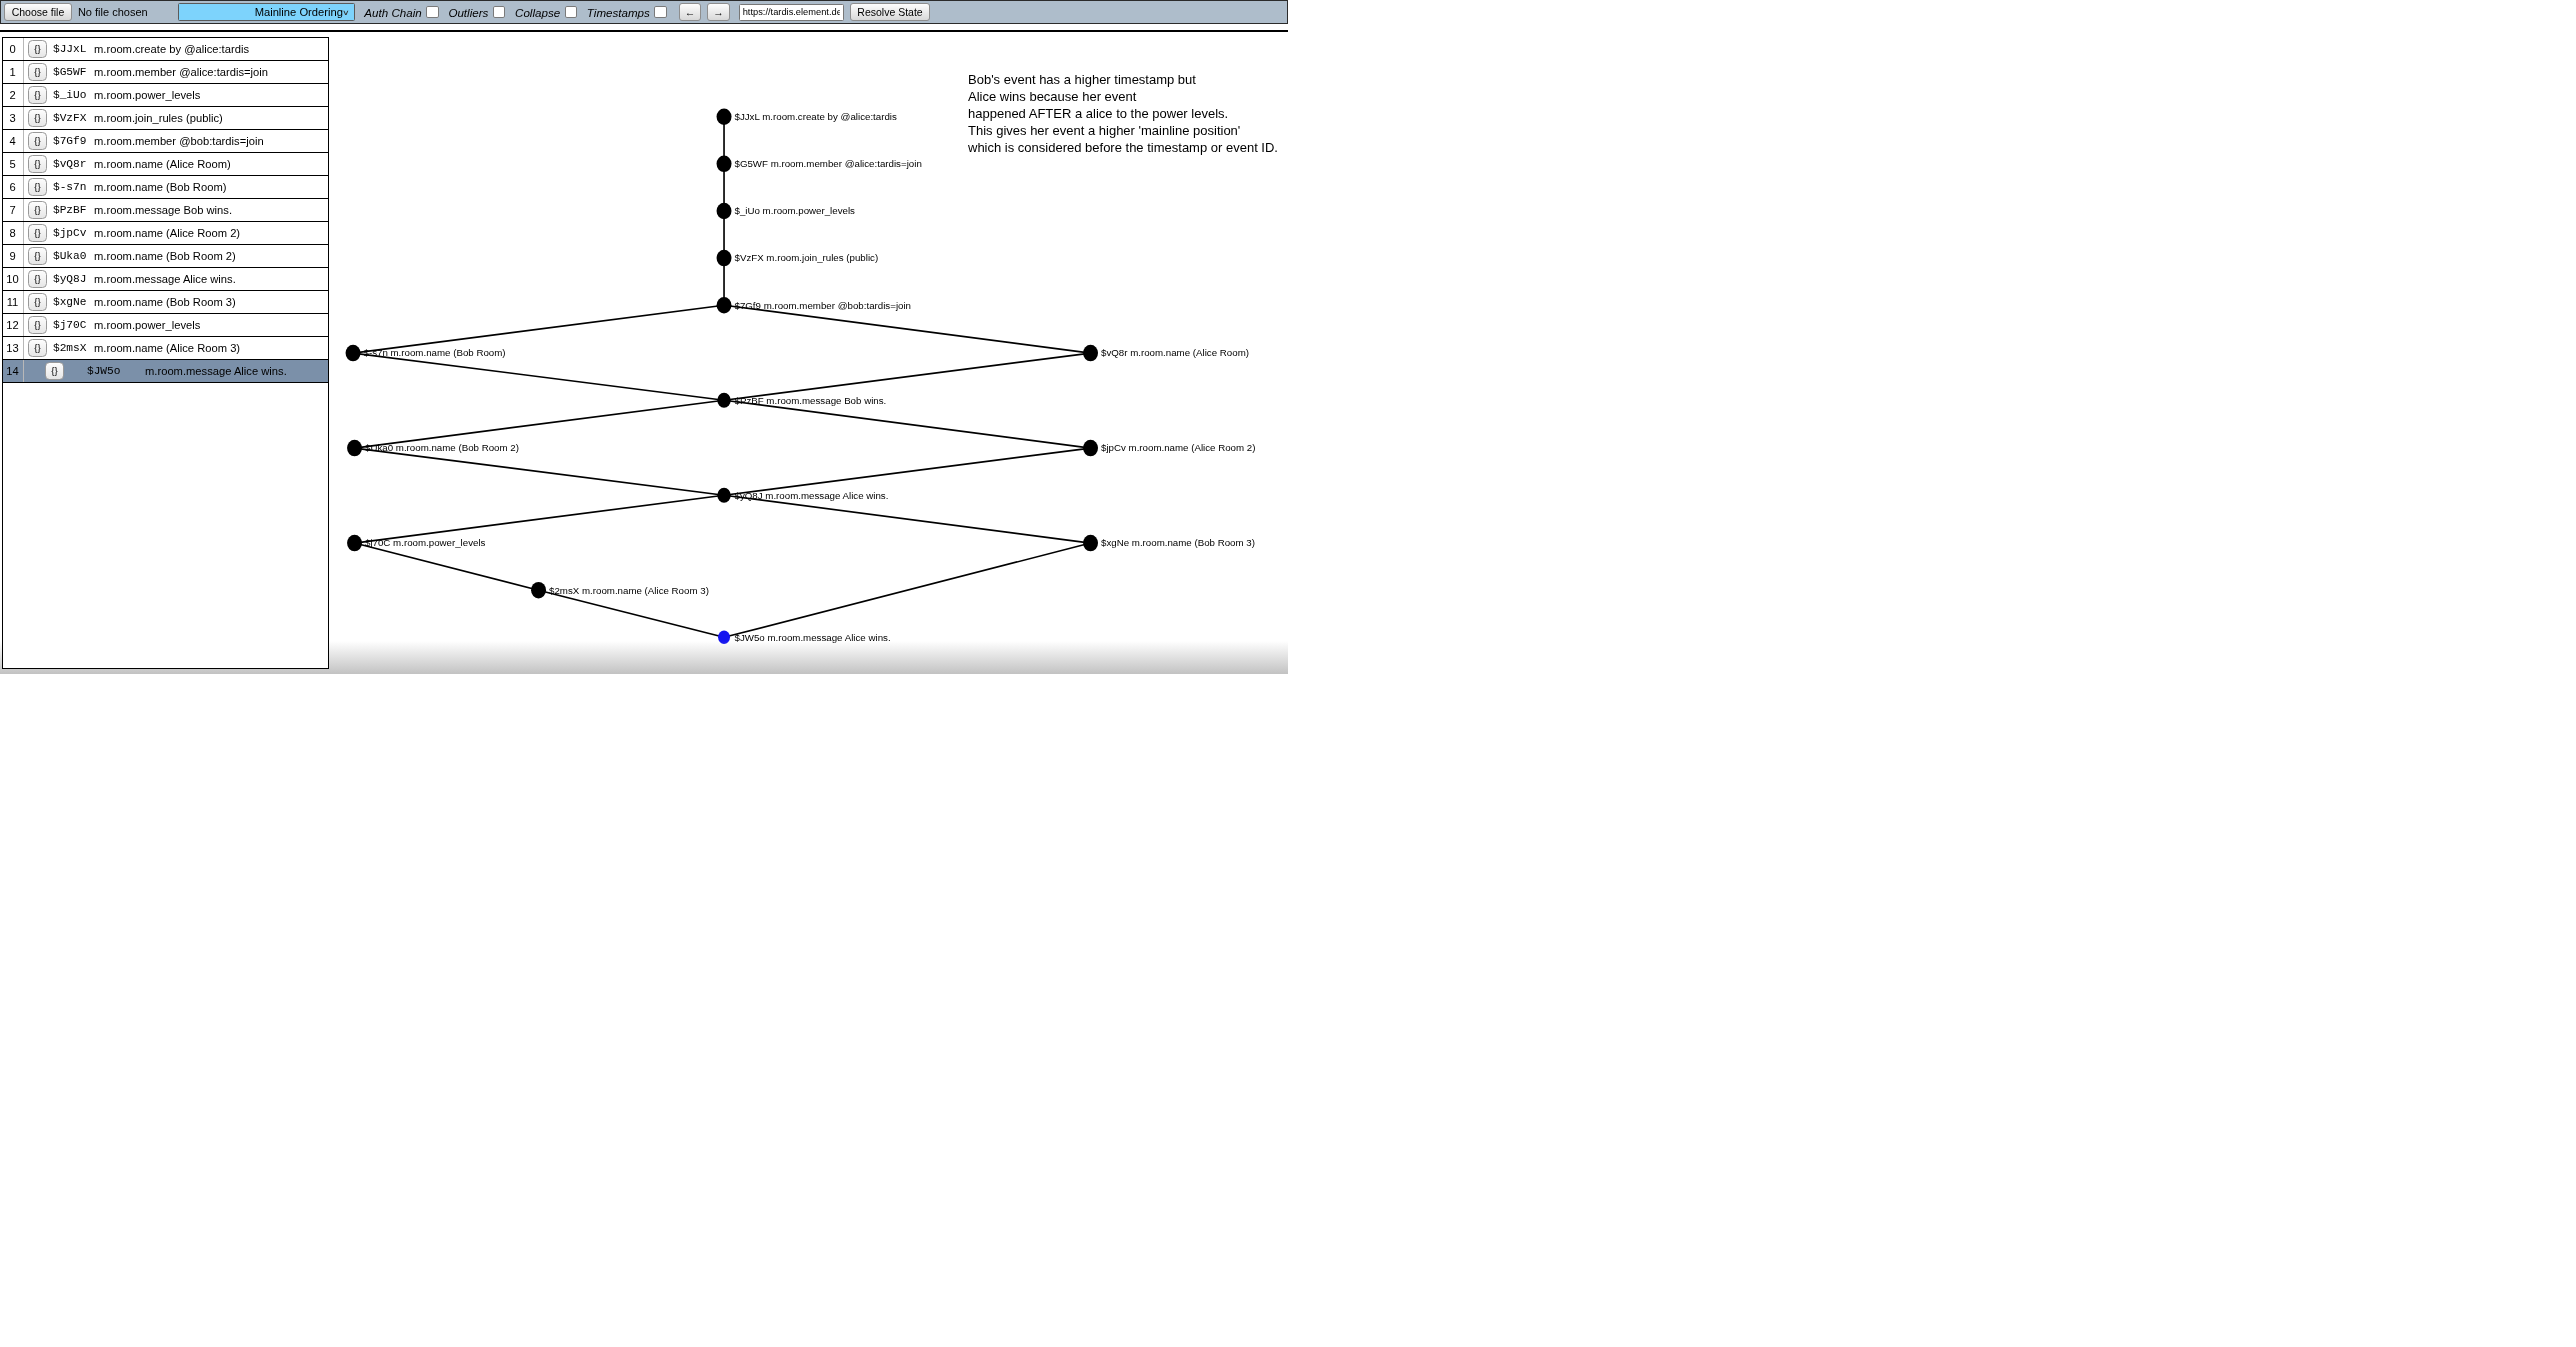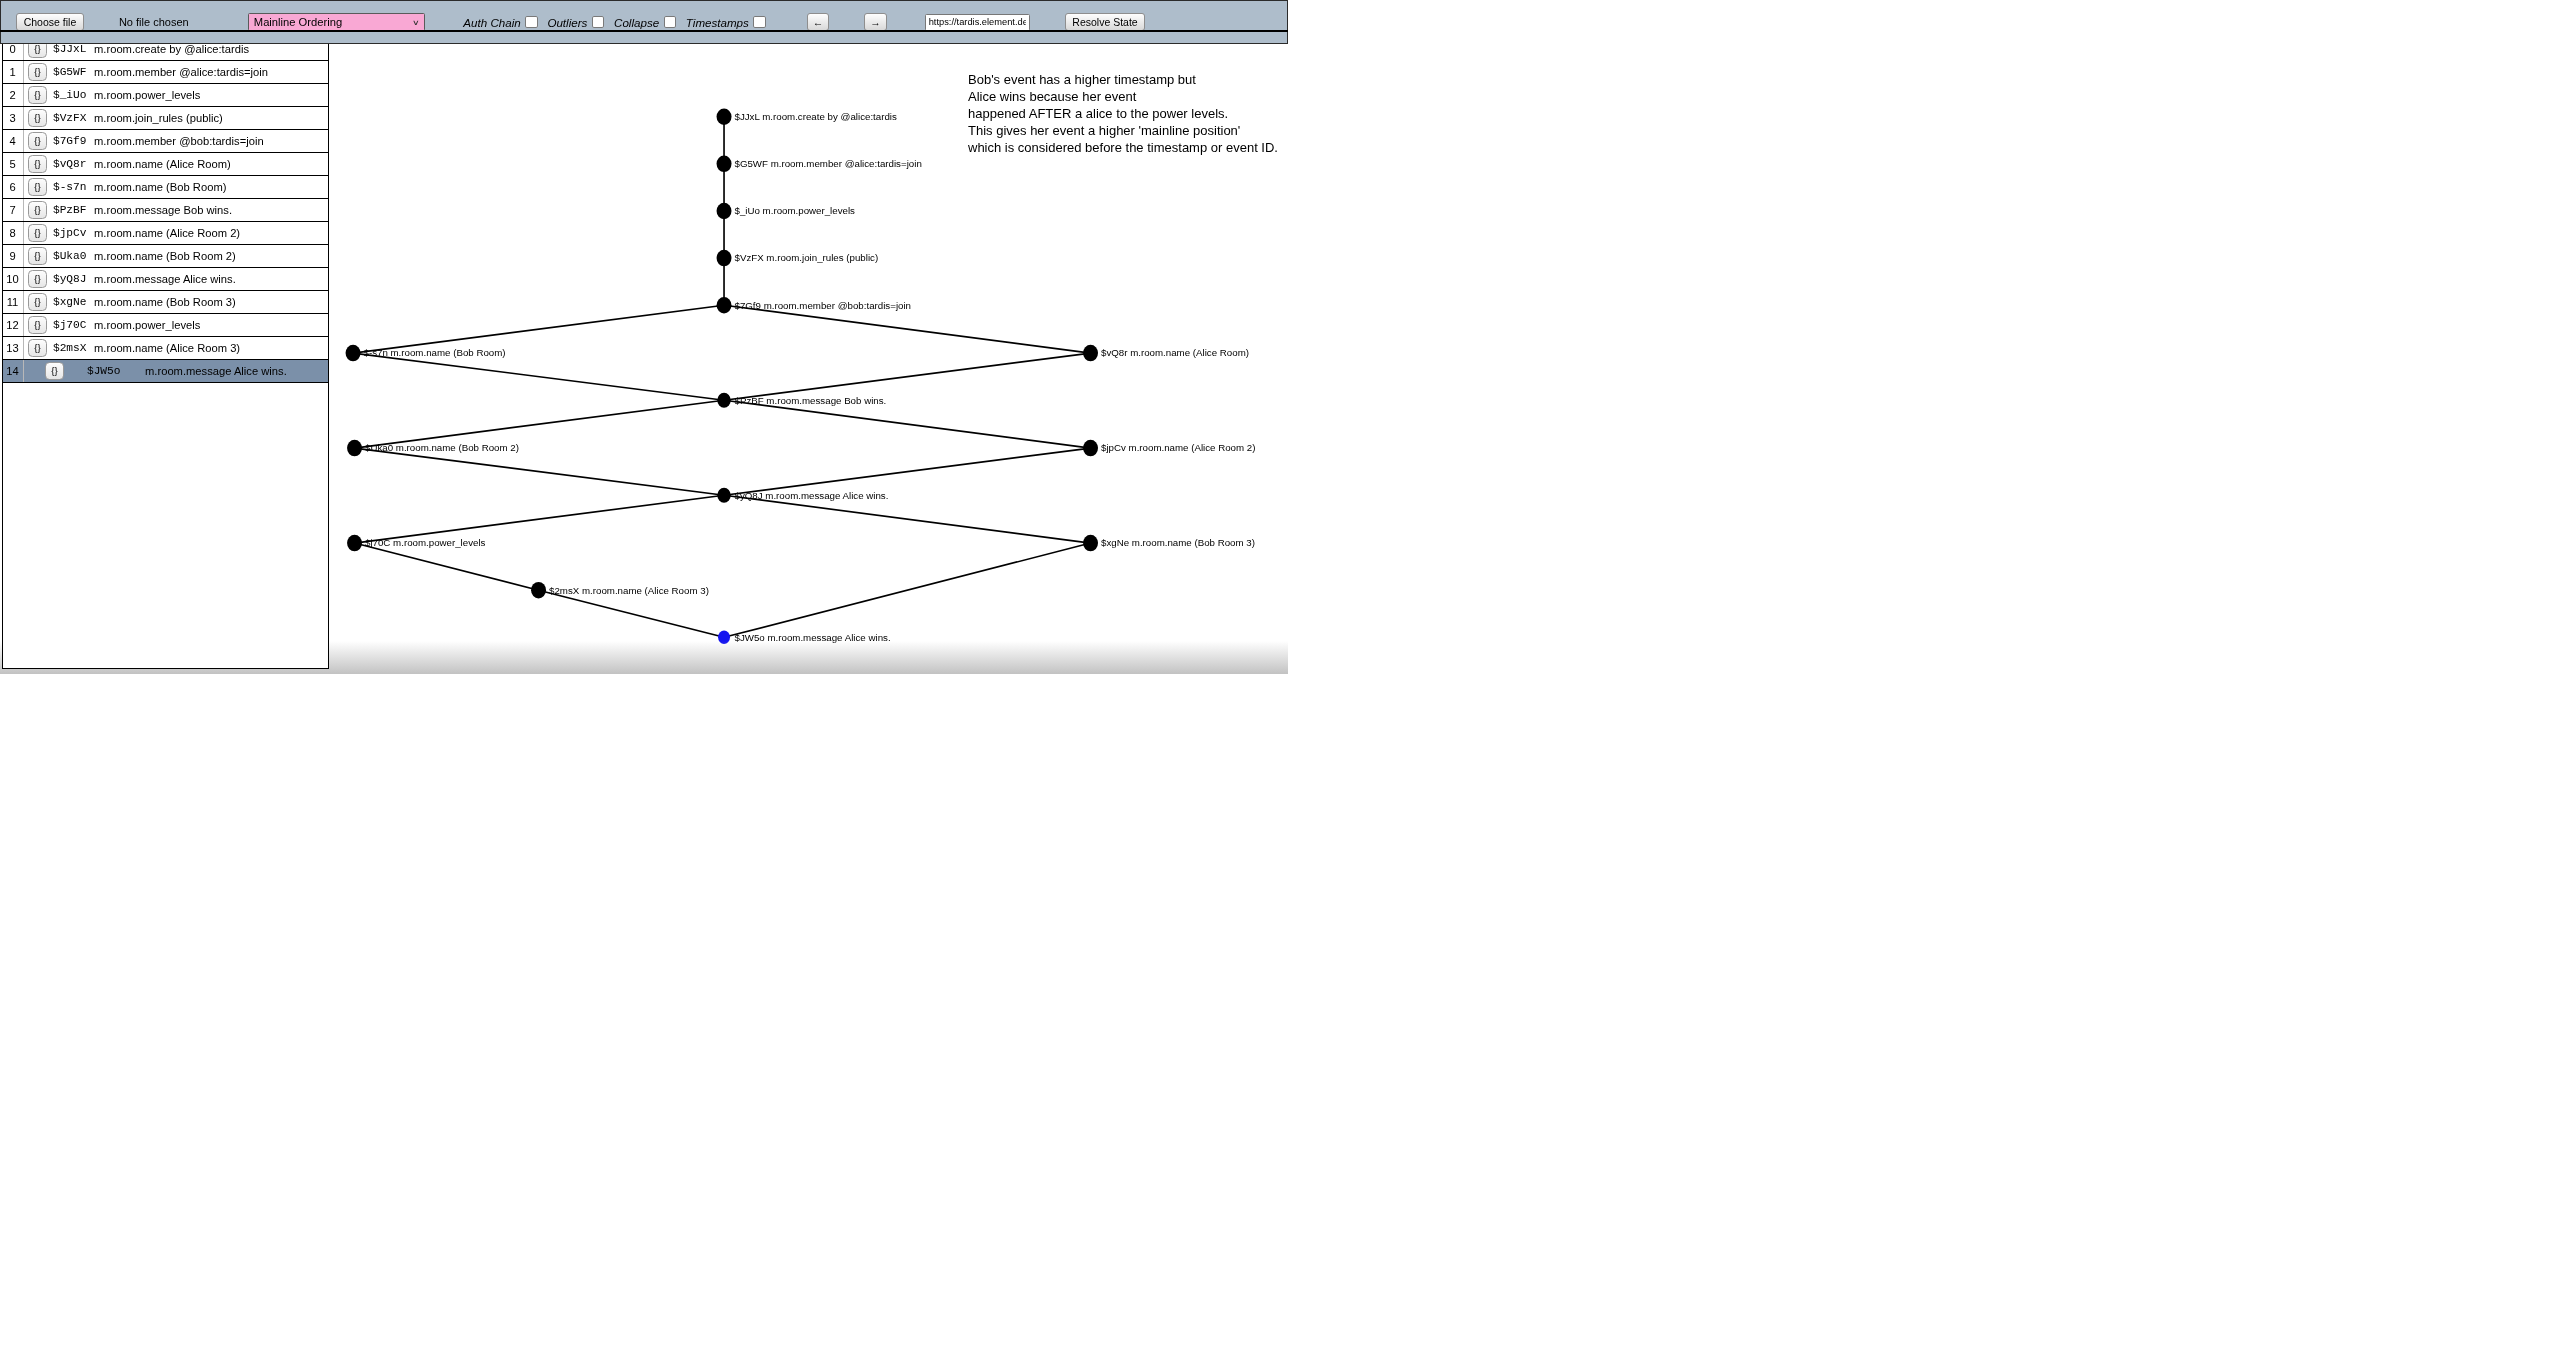--- a/index.html
+++ b/index.html
@@ -2,32 +2,32 @@
 <html style="font-size:12px"><head>
 <meta charset="utf-8">
 <style>
   html,body{margin:0;padding:0;}
   body{
     width:1288px;height:674px;position:relative;overflow:hidden;background:#ffffff;
     font-family:"Liberation Sans","DejaVu Sans",sans-serif;color:#000;
   }
   
   .toolbar{
-    position:absolute;top:0;left:0;right:0;height:44px;z-index:5;
+    position:absolute;top:0;left:0;right:0;height:24px;z-index:5;
     background:#aebdcb;border:0.7px solid #2b2b2b;box-sizing:border-box;
-    display:flex;align-items:center;padding:0 15px;gap:29px;
+    display:flex;align-items:center;padding:0 3px;
   }
   .btn{
     background:linear-gradient(#fefefe,#d8d8d8);border:0.7px solid #8e8e8e;border-radius:3px;
     font-family:inherit;font-size:10.5px;padding:2.2px 6.7px;line-height:1.2;color:#000;white-space:nowrap;
   }
   .file-status{font-size:11px;margin-left:6px;white-space:nowrap;}
   .select{
-    margin-left:30px;width:177px;height:18.7px;background:#f9a8d4;border:0.7px solid #5a5a5a;border-radius:1.5px;
-    display:flex;align-items:center;justify-content:space-between;padding:0 5.2px;box-sizing:border-box;
+    margin-left:30px;width:177px;height:18.7px;background:#7dd3fc;border:0.7px solid #5a5a5a;border-radius:1.5px;
+    display:flex;align-items:center;justify-content:flex-end;padding:0 5.2px;box-sizing:border-box;
     font-size:11.2px;white-space:nowrap;
   }
   .select .chev{font-size:7.5px;color:#333;transform:scaleX(1.4);}
   .cb-group{display:flex;align-items:center;margin-left:9.7px;white-space:nowrap;}
   .cb-label{font-size:11.6px;}
   .checkbox{
     width:10.5px;height:10.5px;background:#fff;border:0.7px solid #7a7a7a;border-radius:1.9px;
     margin-left:4.5px;display:inline-block;
   }
   .nav-btn{width:22.4px;text-align:center;padding:2.2px 0;}

